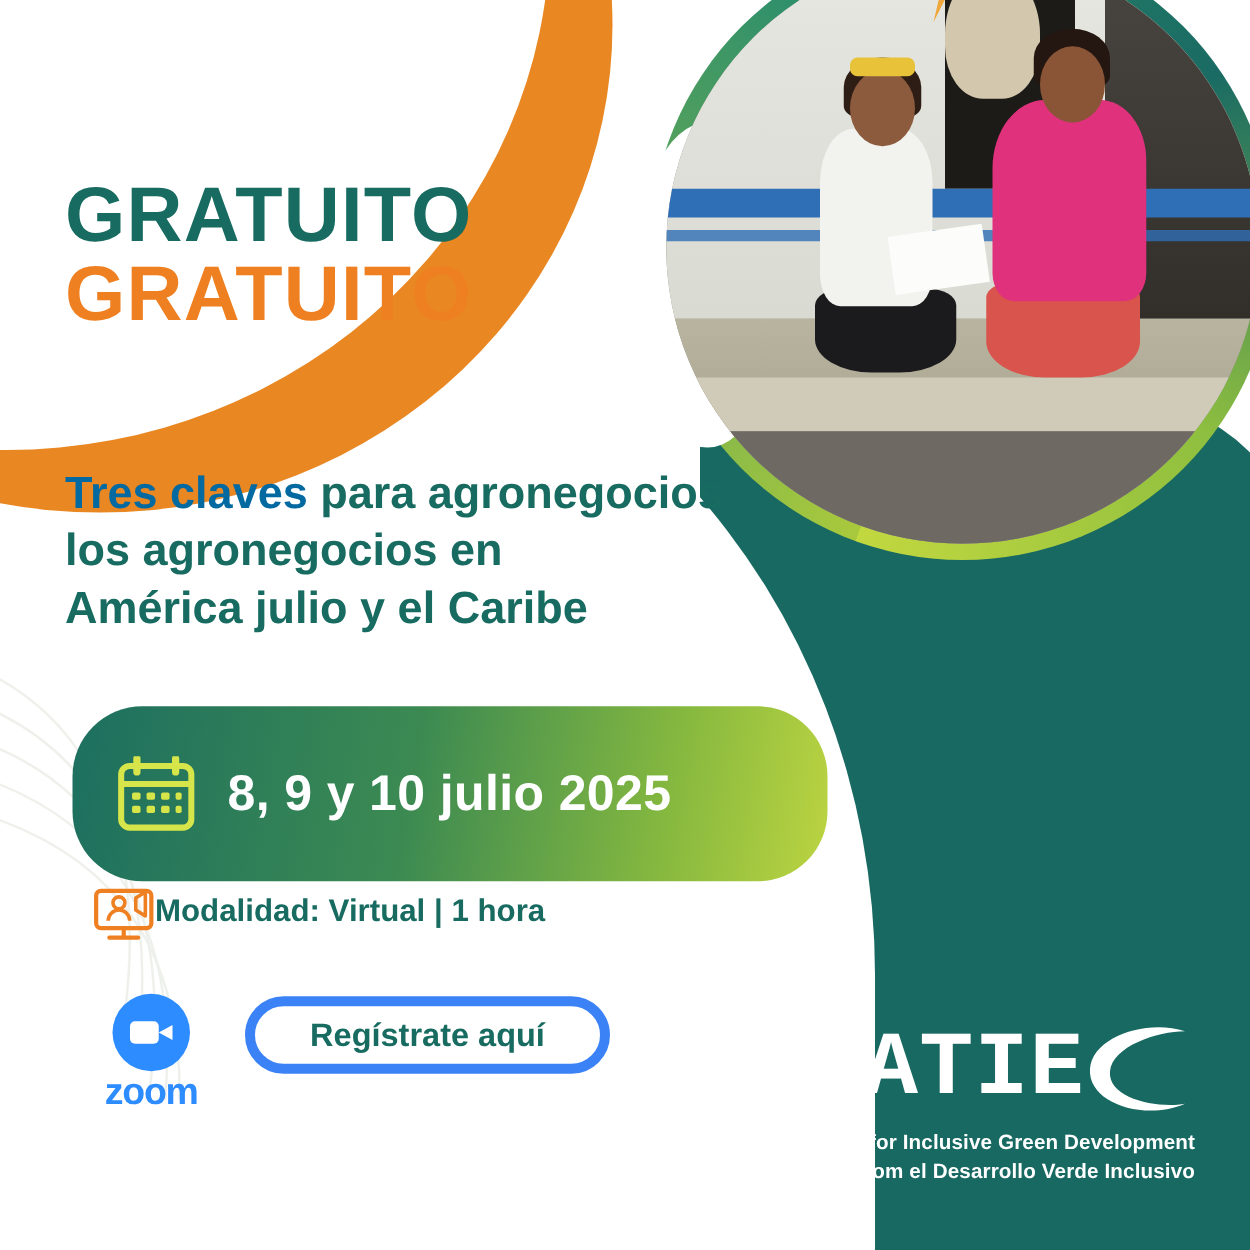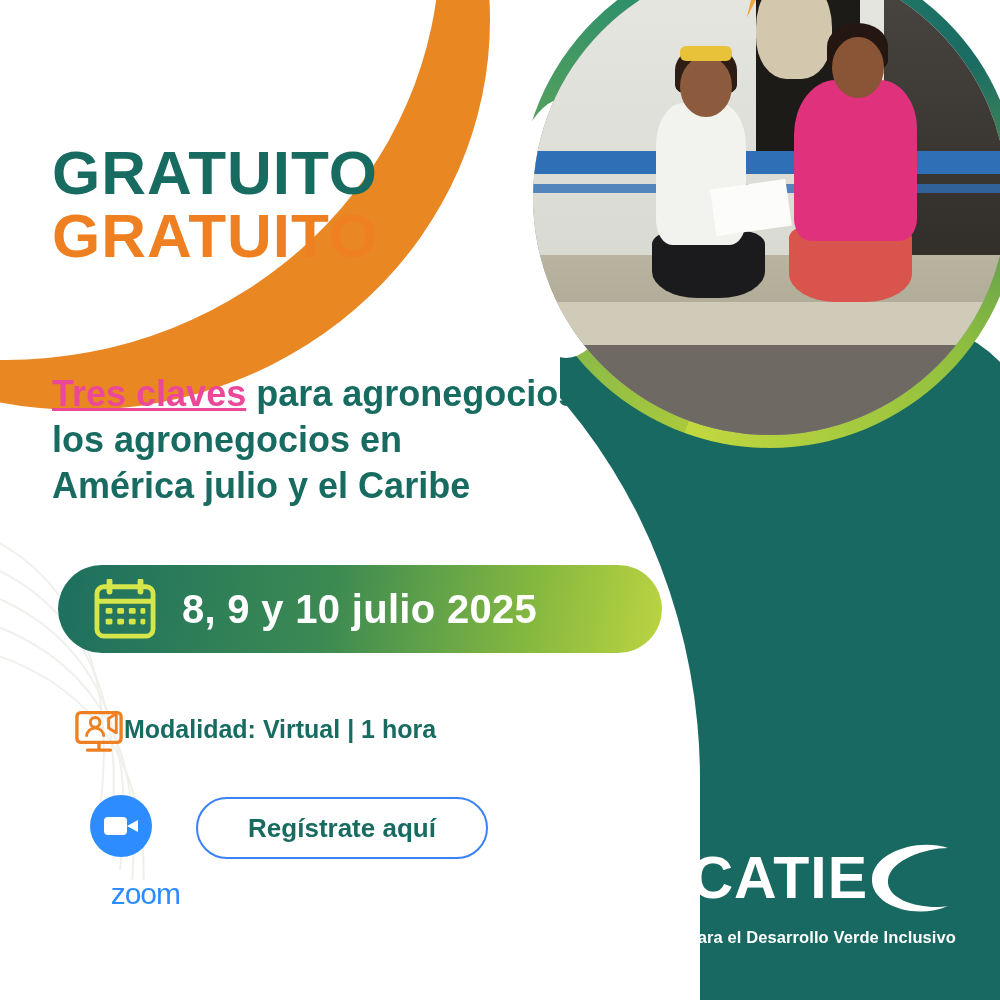--- a/index.html
+++ b/index.html
@@ -187,26 +187,26 @@
     font-size: 62px; font-weight: 800; letter-spacing: 1px;
     color: #ef8022; line-height: 1;
   }
 
   .subtitle {
     position: absolute; left: 52px; top: 325px;
     width: 690px;
     font-size: 36px; font-weight: 700; line-height: 1.28;
     color: #186b60;
   }
-  .subtitle .accent { color: #ec4899; text-decoration: underline; }
+  .subtitle .accent { color: #0369a1; }
 
   
   .date-pill {
     position: absolute; left: 58px; top: 565px;
-    width: 604px; height: 88px;
+    width: 604px; height: 140px;
     border-radius: 56px;
     background: linear-gradient(100deg, #1d6f60 0%, #3c8a52 45%, #85b83f 78%, #bcd441 100%);
     display: flex; align-items: center; gap: 26px;
     padding-left: 36px;
   }
   .cal-icon { width: 62px; height: 60px; flex: none; }
   .date-text {
     font-size: 40px; font-weight: 700; color: #ffffff; letter-spacing: .3px;
   }
 
@@ -233,44 +233,44 @@
     width: 23px; height: 18px; background: #fff; border-radius: 4px;
   }
   .zoom-cam:before {
     content: ""; position: absolute; left: 37px; top: 25px;
     width: 0; height: 0;
     border-top: 6px solid transparent;
     border-bottom: 6px solid transparent;
     border-right: 11px solid #fff;
   }
   .zoom-word {
-    margin-top: 20px; font-size: 30px; font-weight: 400;
-    color: #2d8cff; letter-spacing: -1px; text-align: right;
+    margin-top: 0; font-size: 30px; font-weight: 700;
+    color: #2d8cff; letter-spacing: -1px;
   }
 
   .cta-button {
     position: absolute; left: 196px; top: 797px;
     width: 292px; height: 62px;
-    border: 2px solid #3b82f6; border-radius: 34px;
+    border: 8px solid #3b82f6; border-radius: 34px;
     display: flex; align-items: center; justify-content: center;
     color: #186b60; font-size: 26px; font-weight: 700;
     background: transparent; cursor: pointer;
   }
 
   
   .logo {
     position: absolute; right: 44px; bottom: 52px;
     text-align: right; color: #ffffff;
   }
   .logo-main {
     display: flex; align-items: center; justify-content: flex-end; gap: 2px;
   }
   .logo-word {
-    font-size: 59px; font-weight: 800; letter-spacing: 1px; line-height: .92;
-    font-family: Liberation Sans, sans-serif;
+    font-size: 72px; font-weight: 800; letter-spacing: 1px; line-height: .92;
+    font-family: Liberation Mono, monospace;
   }
   .logo-mark { width: 96px; height: 84px; margin-left: -10px; }
   .logo-sub1, .logo-sub2 {
     font-size: 16.5px; font-weight: 700; line-height: 1.35; letter-spacing: .1px;
   }
   .logo-subs { margin-top: 6px; }
 </style>
 </head>
 <body>
 
@@ -374,18 +374,19 @@
 
     <div class="logo">
       <div class="logo-main">
         <div class="logo-word">CATIE</div>
         <svg class="logo-mark" viewBox="0 0 96 84">
           <path d="M88 12 C 58 2, 14 16, 12 42 C 10 70, 56 84, 88 70 C 66 74, 26 66, 28 44 C 30 24, 66 12, 88 12 Z" fill="#ffffff"></path>
           <path d="M34 40 C 52 30, 74 30, 92 40 C 74 44, 52 44, 34 40 Z" fill="#176961"></path>
         </svg>
       </div>
       <div class="logo-subs">
-        <div class="logo-sub2">Soluciones para el Desarrollo Verde Inclusivo</div>
+        <div class="logo-sub1">Solutions for Inclusive Green Development</div>
+        <div class="logo-sub2">Soluciones zoom el Desarrollo Verde Inclusivo</div>
       </div>
     </div>
 
   </div>
 </div>
 
 </body></html>

